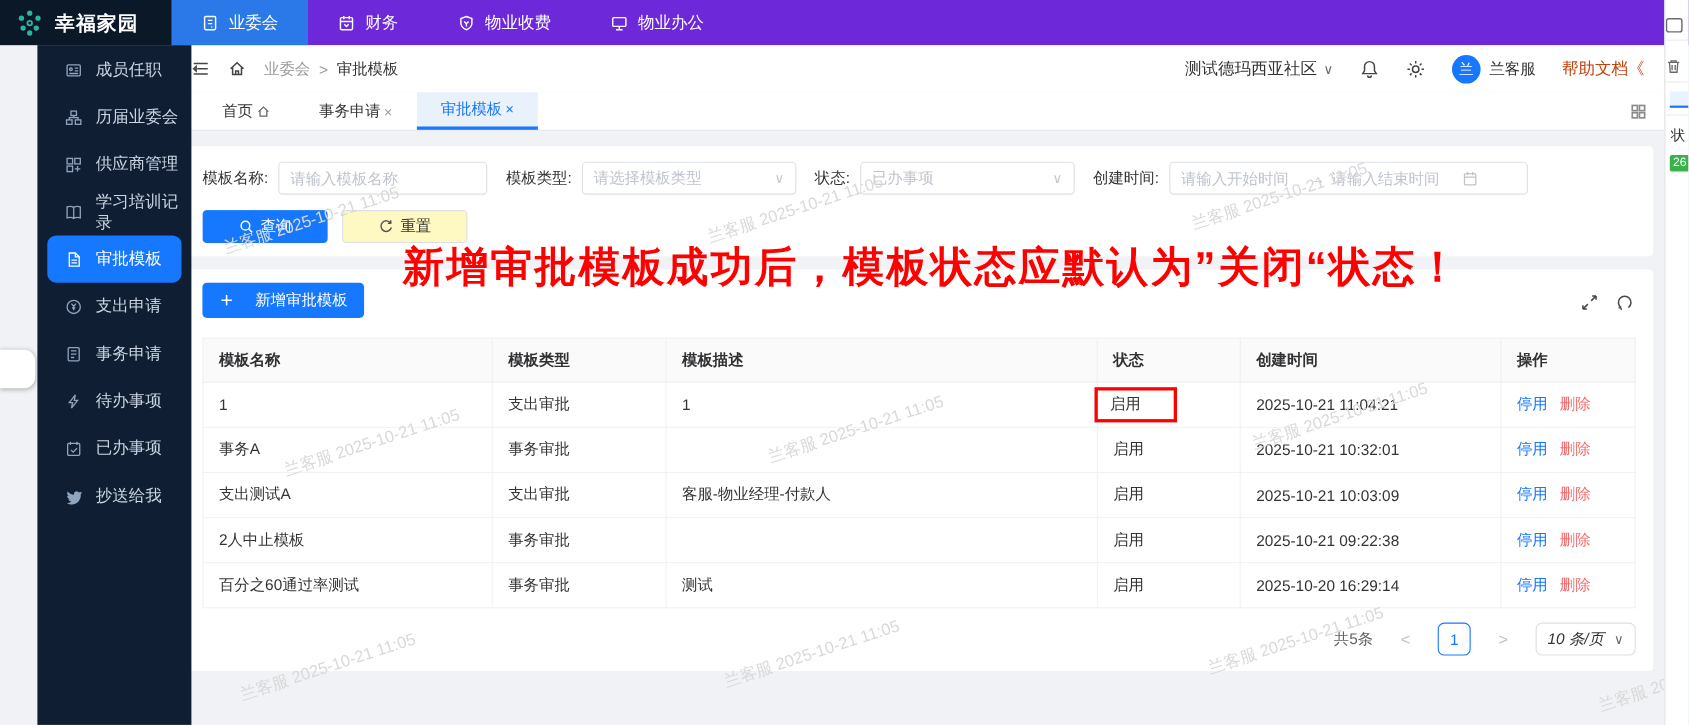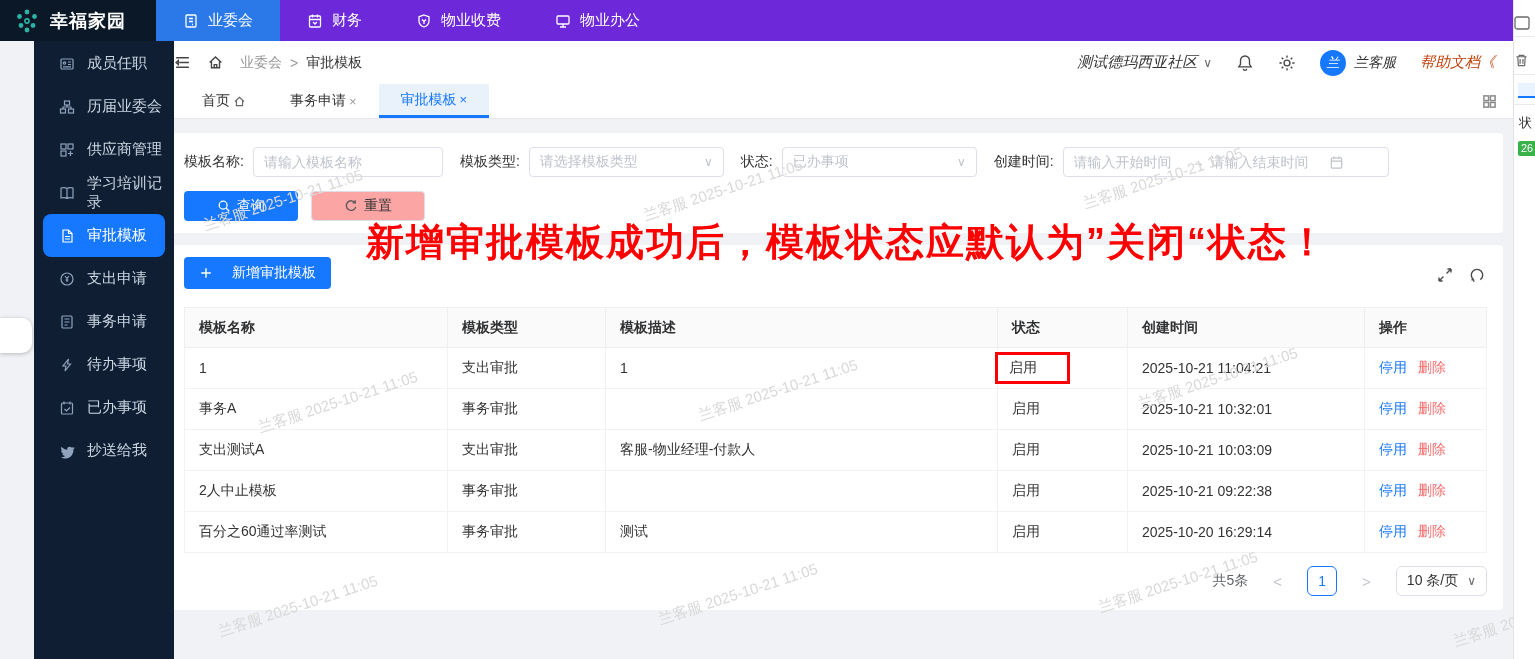--- a/index.html
+++ b/index.html
@@ -23,21 +23,21 @@
   .side-item.active .sicon { color:#fff; }
   .drawer-handle { position:absolute; left:0; top:318px; width:32px; height:35px; background:#fff; border-radius:0 10px 10px 0; z-index:18; box-shadow:0 1px 4px rgba(0,0,0,.25); }
 
   
   .main { position:absolute; left:156px; top:41px; right:22px; bottom:0; }
 
   .pageheader { height:43px; background:#fff; display:flex; align-items:center; padding:0 18px; gap:16px; }
   .ph-icon { color:#444; display:inline-flex; cursor:pointer; }
   .crumb { display:flex; align-items:center; gap:8px; font-size:14px; }
   .crumb .dim { color:#999; }
-  .ph-right { margin-left:auto; display:flex; align-items:center; gap:24px;font-style:italic; }
+  .ph-right { margin-left:auto; display:flex; align-items:center; gap:24px; }
   .community { display:flex; align-items:center; gap:6px; font-size:15px; color:#333; cursor:pointer; }
   .chev { color:#666; font-size:12px; }
   .avatar-wrap { display:flex; align-items:center; gap:8px; cursor:pointer; }
   .avatar { width:26px; height:26px; border-radius:50%; background:#1677ff; color:#fff; font-size:13px; display:flex; align-items:center; justify-content:center; }
   .help-link { font-size:15px; color:#c2410c; cursor:pointer; }
 
   .tabbar { height:35px; background:#fff; border-bottom:1px solid #e4e7ed; display:flex; align-items:stretch; padding-left:24px; }
   .tab { display:flex; align-items:center; gap:3px; padding:0 22px; font-size:14px; color:#333; cursor:pointer; position:relative; }
   .tab .x { color:#999; font-size:13px; }
   .tab.active { background:#e9f1fb; color:#1677ff; border-bottom:3px solid #1677ff; }
@@ -58,39 +58,39 @@
   input.txt::placeholder { color:#bfc3cc; }
   .sel { justify-content:space-between; color:#bfc3cc; cursor:pointer; }
   .sel .chev { color:#c0c4cc; }
   .range { gap:6px; }
   .range input.txt { width:112px; }
   .range .arrow { color:#c0c4cc; font-size:13px; }
   .range .cal { color:#c0c4cc; }
   .btnrow { margin-top:14px; display:flex; gap:13px; }
   .btn { height:30px; display:inline-flex; align-items:center; gap:6px; padding:0 32px; border-radius:4px; font-size:14px; cursor:pointer; border:1px solid transparent;text-align:center; }
   .btn-primary { background:#1677ff; color:#fff; }
-  .btn-plain { background:#fca5a5; color:#333; border-color:#dcdfe6; }
+  .btn-plain { background:#fef9c3; color:#333; border-color:#dcdfe6; }
 
   
   .table-card { margin-top:12px; padding:12px 16px 14px; position:relative; min-height:352px; }
   .btn-add { height:32px; background:#1677ff; color:#fff; border-radius:4px; display:inline-flex; align-items:center; gap:19px; padding:0 15px; font-size:14px; cursor:pointer; }
   .card-tools { position:absolute; right:18px; top:22px; display:flex; gap:16px; color:#4a4a4a; }
   .card-tools span { cursor:pointer; display:inline-flex; }
 
   table.grid { width:100%; margin-top:18px; border-collapse:collapse; table-layout:fixed; }
   .grid th { background:#fafafa; font-weight:bold; color:#303133; text-align:left; height:40px; padding:0 14px; border:1px solid #efefef; font-size:14px; }
   .grid td { height:41px; padding:0 14px; color:#333; border:1px solid #f2f2f2; font-size:14px; background:transparent; }
   .act-disable { color:#1677ff; margin-right:11px; cursor:pointer; }
   .act-delete { color:#f56c6c; cursor:pointer; }
   .hl-box { display:inline-block; border:3px solid #fd0000; padding:4px 30px 4px 11px; margin-left:-17px; }
 
   .pager { margin-top:13px; display:flex; justify-content:flex-end; align-items:center; gap:23px; color:#606266; }
   .pg-arrow { color:#c0c4cc; font-size:15px; cursor:pointer; padding:0 2px; }
   .pg-num { width:30px; height:30px; border:1px solid #1677ff; color:#1677ff; border-radius:6px; display:flex; align-items:center; justify-content:center; cursor:pointer; }
-  .pg-size { height:30px; border:1px solid #dcdfe6; border-radius:6px; padding:0 10px; display:flex; align-items:center; gap:9px; color:#333; cursor:pointer; }
+  .pg-size { height:30px; border:1px solid #dcdfe6; border-radius:6px; padding:0 10px; display:flex; align-items:center; gap:9px; color:#333; cursor:pointer;font-style:italic; }
 
   
   .annotation { position:absolute; left:210px; top:176px; z-index:30; color:#ff0000; font-size:38px; font-weight:900; letter-spacing:2px; white-space:nowrap; pointer-events:none; }
   .wm-layer { position:absolute; inset:0; z-index:6; pointer-events:none; overflow:hidden; }
   .wm { position:absolute; color:#d9d9d9; font-size:15px; white-space:nowrap; transform:rotate(-18deg); }
   .wm:nth-of-type(1){left:44px;top:150px;} .wm:nth-of-type(2){left:484px;top:140px;} .wm:nth-of-type(3){left:924px;top:128px;}
   .wm:nth-of-type(4){left:99px;top:352px;} .wm:nth-of-type(5){left:539px;top:340px;} .wm:nth-of-type(6){left:979px;top:328px;}
   .wm:nth-of-type(7){left:59px;top:556px;} .wm:nth-of-type(8){left:499px;top:544px;} .wm:nth-of-type(9){left:939px;top:532px;}
   .wm:nth-of-type(10){left:1294px;top:566px;}
 

